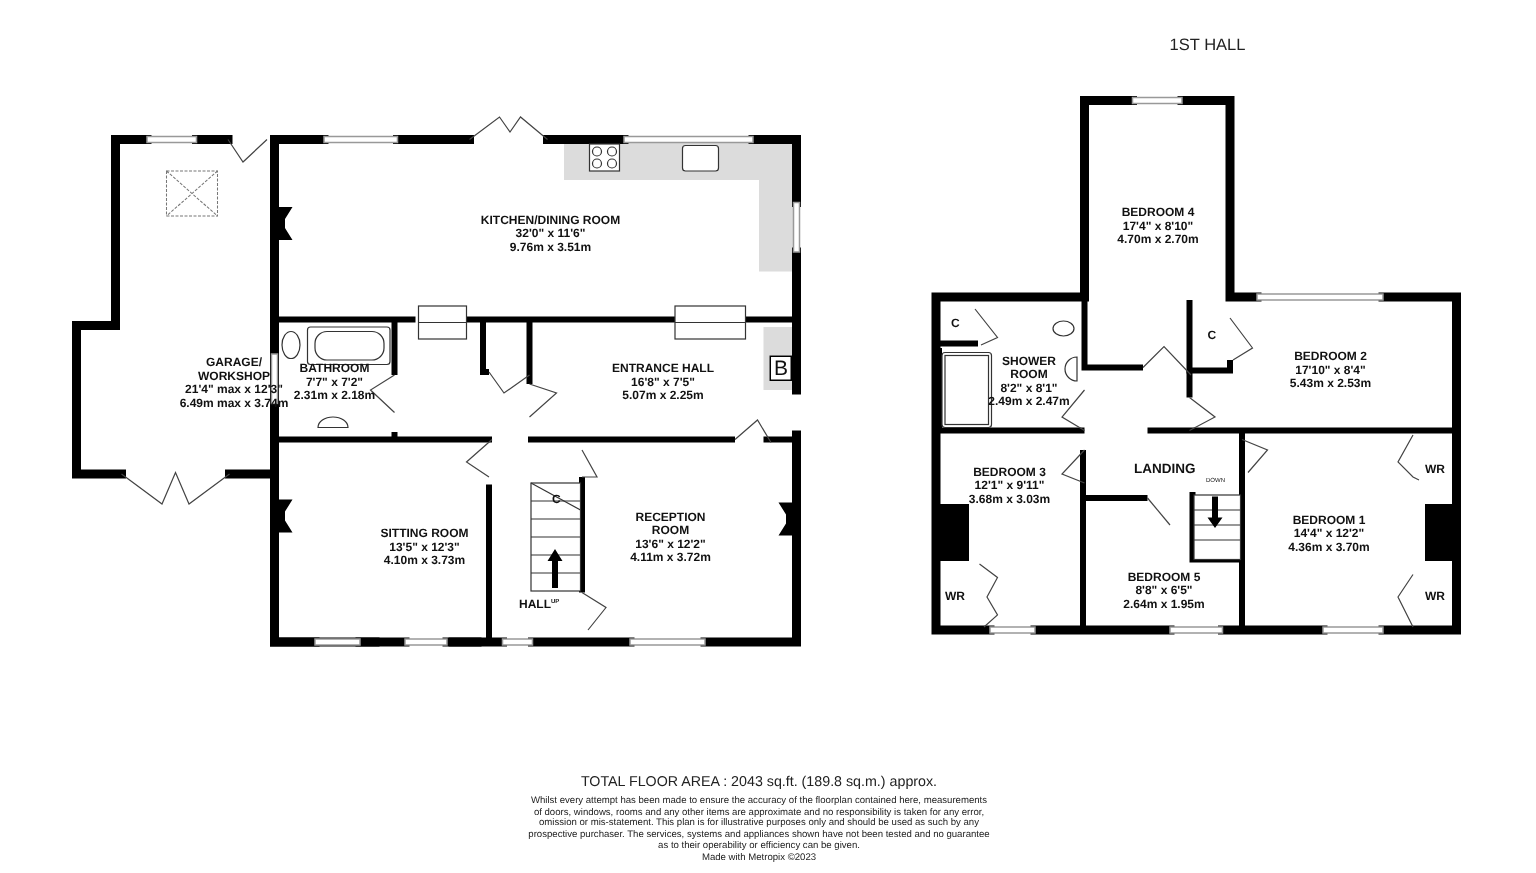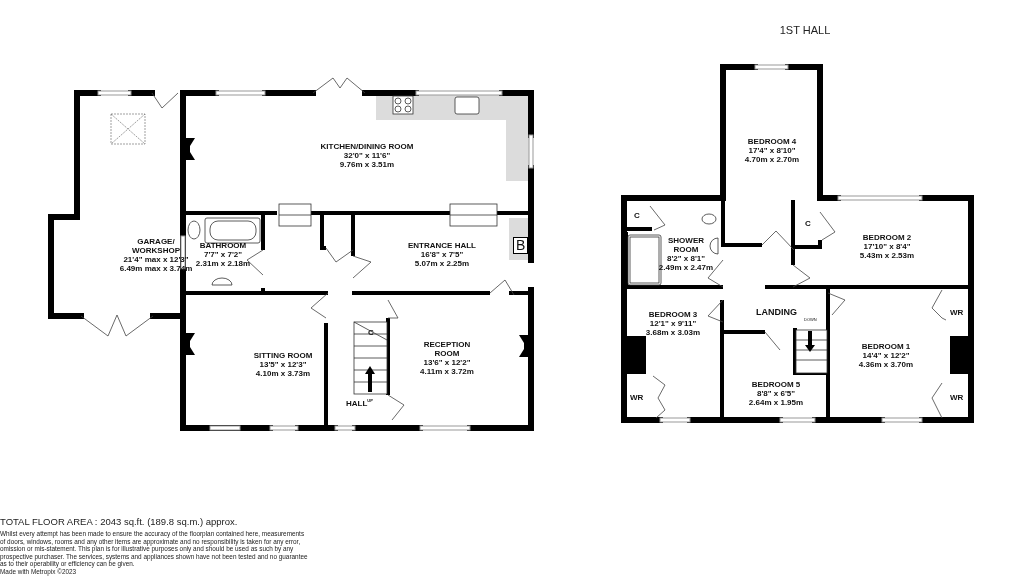--- a/index.html
+++ b/index.html
@@ -3,21 +3,21 @@
 <meta charset="utf-8">
 <style>
   html,body{margin:0;padding:0;background:#ffffff;}
   body{width:1024px;height:582px;position:relative;overflow:hidden;font-family:"Liberation Sans",sans-serif;color:#111;}
   .floor-title{position:absolute;text-align:center;font-size:11px;line-height:12px;color:#222;}
   .room-label{position:absolute;text-align:center;font-size:8px;line-height:9px;font-weight:bold;color:#111;white-space:nowrap;transform:translateX(-50%);}
   .room-label span{display:block;}
   .small-label{position:absolute;font-size:8px;font-weight:bold;color:#111;}
   .tiny-label{position:absolute;font-size:4px;color:#111;}
   svg{position:absolute;left:0;top:0;}
-  .footer{position:absolute;left:0;width:988px;color:#222;}
+  .footer{position:absolute;left:12px;width:988px;text-align:center;color:#222;}
   .footer-total{top:516px;font-size:9.5px;}
   .footer-disc{top:530px;font-size:6.4px;line-height:7.6px;}
 </style>
 </head>
 <body>
 
 <div class="floor-title" style="left:180px;top:24px;width:250px;">
 </div>
 <div class="floor-title" style="left:680px;top:24px;width:250px;">
   <div>1ST HALL</div>

